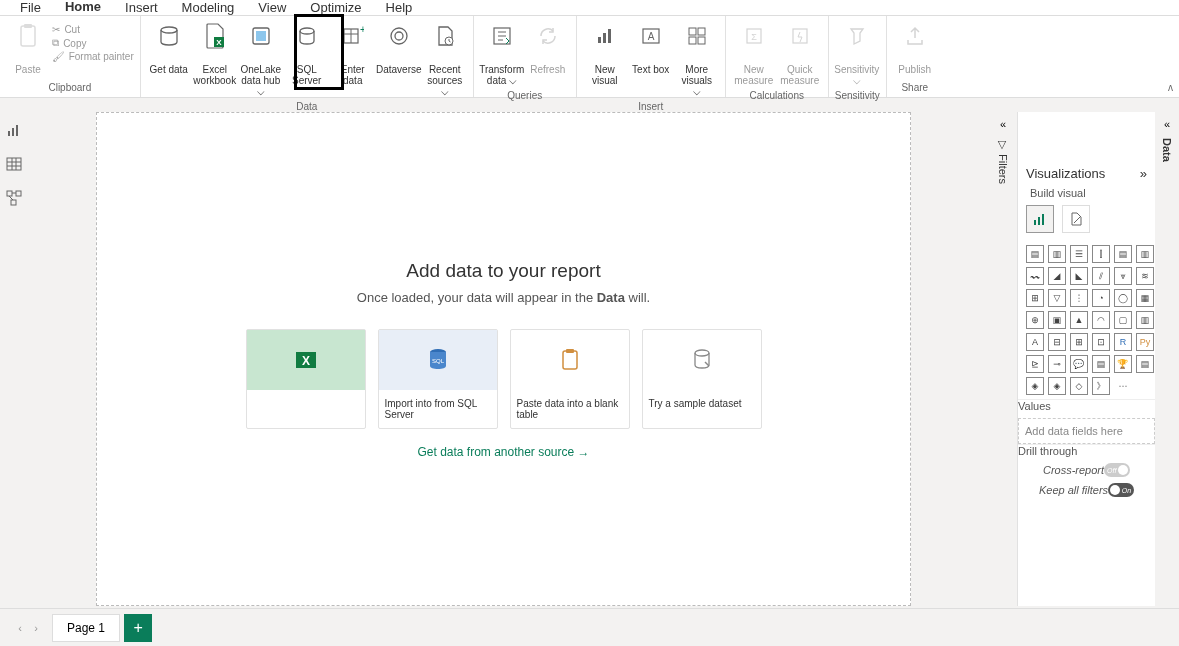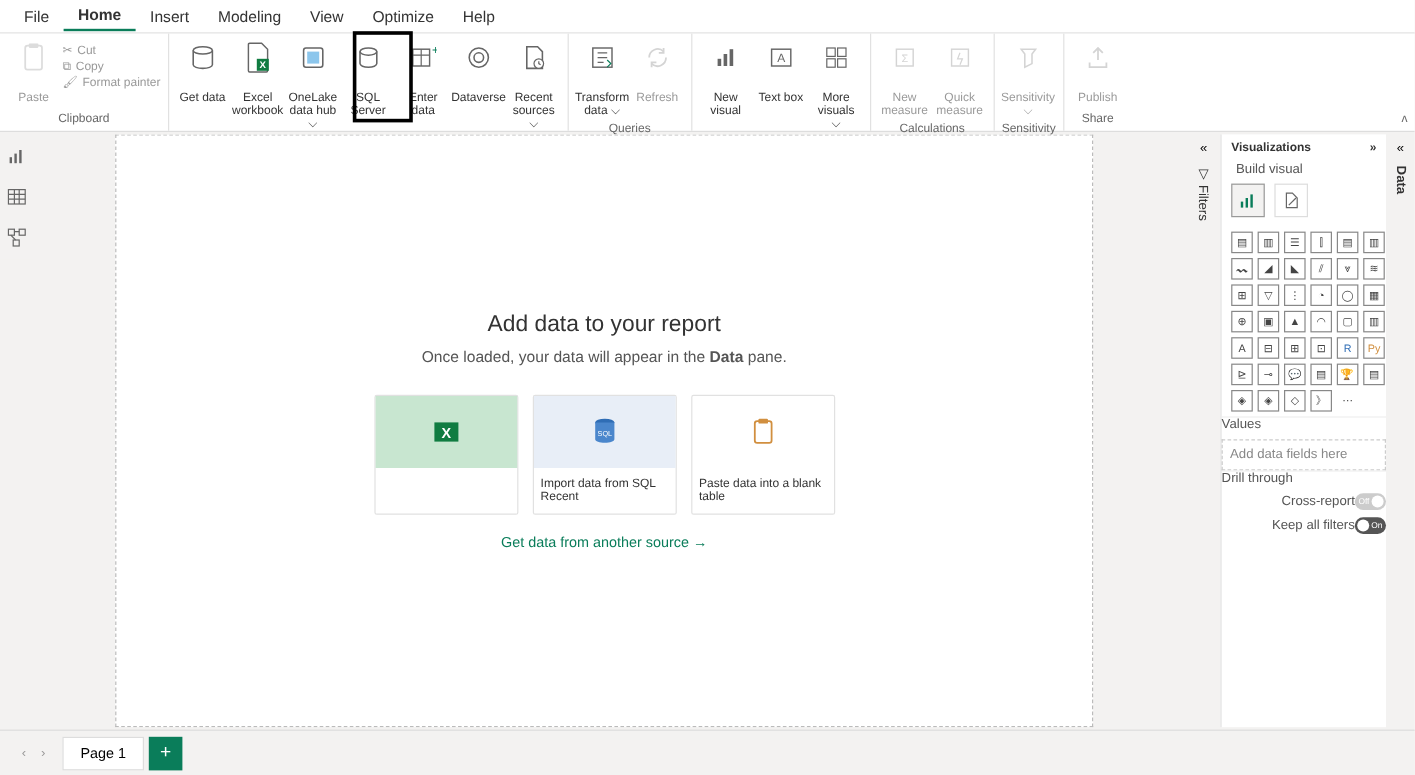--- a/index.html
+++ b/index.html
@@ -1,19 +1,19 @@
 <!DOCTYPE html>
 <html><head>
 <meta charset="utf-8">
 <style>
 * { margin: 0; padding: 0; box-sizing: border-box; font-family: "Segoe UI", Tahoma, sans-serif; }
 body { width: 1179px; height: 646px; background: #f3f2f1; overflow: hidden; position: relative; }
 
 
-.menubar { height: 28px; background: #fff; display: flex; align-items: center; padding: 0 8px; border-bottom: 1px solid #ddd; }
+.menubar { height: 16px; background: #fff; display: flex; align-items: center; padding: 0 8px; border-bottom: 1px solid #ddd; }
 .menubar .item { padding: 4px 12px; font-size: 13px; color: #333; cursor: pointer; }
 .menubar .item.active { border-bottom: 2px solid #0a7d5a; font-weight: 600; }
 
 
 .ribbon { height: 82px; background: #fff; display: flex; border-bottom: 1px solid #ddd; position: relative; }
 .ribbon-group { display: flex; flex-direction: column; justify-content: space-between; border-right: 1px solid #e1e1e1; padding: 4px 6px 0 6px; }
 .ribbon-group-items { display: flex; gap: 2px; align-items: flex-start; flex: 1; }
 .ribbon-group-label { font-size: 10px; color: #666; text-align: center; padding: 2px 0 4px 0; }
 .ribbon-btn { display: flex; flex-direction: column; align-items: center; justify-content: flex-start; width: 44px; padding: 2px; cursor: pointer; }
 .ribbon-btn .ico { width: 28px; height: 28px; display: flex; align-items: center; justify-content: center; }
@@ -45,31 +45,31 @@
 
 
 .right-collapsed { position: absolute; top: 112px; right: 162px; width: 28px; bottom: 40px; display:flex; flex-direction:column; align-items:center; padding-top:6px; gap:8px; font-size:11px; }
 .right-collapsed .chev { cursor:pointer; }
 .right-collapsed .vlabel { writing-mode: vertical-rl; color:#333; cursor:pointer; }
 .right-collapsed2 { position: absolute; top: 112px; right: 0; width: 24px; bottom: 40px; display:flex; flex-direction:column; align-items:center; padding-top:6px; gap:8px; font-size:11px; }
 .right-collapsed2 .vlabel { writing-mode: vertical-rl; color:#333; font-weight:600; cursor:pointer; }
 
 
 .viz-pane { position: absolute; top: 112px; right: 24px; width: 138px; bottom: 40px; background: #fff; border-left: 1px solid #e1e1e1; display: flex; flex-direction: column; }
-.viz-header { display: flex; align-items: center; justify-content: space-between; padding: 6px 8px; font-size: 10px; font-weight: 700; color: #333; }
+.viz-header { display: flex; align-items: center; justify-content: space-between; padding: 6px 8px; font-size: 13px; font-weight: 400; color: #333; margin-top: 48px; }
 .viz-sub { font-size: 11px; color: #555; padding: 0 8px 6px 12px; }
 .viz-tabs { display:flex; gap:8px; padding: 0 8px 8px 8px; }
 .viz-tabs .tab { width:28px; height:28px; border:1px solid #ddd; display:flex; align-items:center; justify-content:center; cursor:pointer; }
 .viz-tabs .tab.sel { border-color:#999; background:#f3f2f1; }
 .viz-grid { display: grid; grid-template-columns: repeat(6, 18px); gap: 4px; padding: 4px 8px; }
 .viz-grid .v { width: 18px; height: 18px; border: 1px solid #888; display:flex; align-items:center; justify-content:center; font-size:9px; cursor:pointer; color:#444; }
 .viz-section { padding: 0; border-top: 1px solid #eee; }
 .viz-section .sec-title { font-size: 11px; color: #555; margin-bottom: 6px; }
 .field-drop { border: 1px dashed #ccc; font-size: 11px; color: #888; padding: 6px; }
-.dt-row { display:flex; justify-content:flex-end; align-items:center; font-size:11px; color:#555; margin-bottom:6px; }
+.dt-row { display:flex; justify-content:center; align-items:center; font-size:11px; color:#555; margin-bottom:6px;font-style:italic; }
 .toggle { width:26px; height:14px; border-radius:7px; background:#ccc; position:relative; cursor:pointer; font-size:7px; color:#fff; display:flex; align-items:center; padding:0 3px; }
 .toggle.off { justify-content:flex-start; background:#ccc; }
 .toggle.off::after { content:""; position:absolute; right:2px; width:10px; height:10px; border-radius:50%; background:#fff; }
 .toggle.on { justify-content:flex-end; background:#555; }
 .toggle.on::after { content:""; position:absolute; left:2px; width:10px; height:10px; border-radius:50%; background:#fff; }
 
 
 .tab-bar { position: absolute; bottom: 0; left: 0; right: 0; height: 38px; background: #f3f2f1; display: flex; align-items: center; padding: 0 12px; border-top: 1px solid #ddd; }
 .tab-bar .nav { width:16px; text-align:center; color:#999; cursor:pointer; font-size:11px; }
 .page-tab { background: #fff; padding: 6px 14px; font-size: 12px; border: 1px solid #ddd; margin-left: 8px; cursor:pointer; }
@@ -337,49 +337,59 @@
         <line x1="3" y1="6" x2="7" y2="10" stroke="#666"></line>
       </svg>
     </div>
 </div>
 
 <div class="canvas-wrap">
   <div class="canvas">
     <div class="canvas-inner">
       <div class="canvas-title">Add data to your report</div>
       <div class="canvas-sub">
-        <span>Once loaded, your data will appear in the </span><span class="bold">Data</span><span> pane.</span>
+        <span>Once loaded, your data will appear in the </span><span class="bold">Data</span><span> will.</span>
       </div>
       <div class="cards">
         <div class="card excel">
           <div class="card-ico">
               <svg width="24" height="24" viewBox="0 0 24 24">
                 <rect x="2" y="4" width="20" height="16" fill="#107c41"></rect>
                 <text x="12" y="17" text-anchor="middle" fill="#fff" font-size="12" font-weight="bold">X</text>
               </svg>
             </div>
         </div>
         <div class="card sql">
           <div class="card-ico">
               <svg width="22" height="24" viewBox="0 0 22 24">
                 <ellipse cx="11" cy="4" rx="8" ry="3" fill="#2f6db5"></ellipse>
                 <path d="M3 4v14c0 1.7 3.6 3 8 3s8-1.3 8-3V4" fill="#4a86cc"></path>
                 <text x="11" y="15" text-anchor="middle" fill="#fff" font-size="6">SQL</text>
               </svg>
             </div>
-          <div class="card-lbl">Import data from SQL Recent</div>
+          <div class="card-lbl">Import into from SQL Server</div>
         </div>
         <div class="card">
           <div class="card-ico">
               <svg width="20" height="24" viewBox="0 0 20 24">
                 <rect x="3" y="3" width="14" height="18" rx="2" fill="none" stroke="#d18f3f" stroke-width="1.5"></rect>
                 <rect x="6" y="1" width="8" height="4" rx="1" fill="#d18f3f"></rect>
               </svg>
             </div>
           <div class="card-lbl">Paste data into a blank table</div>
+        </div>
+        <div class="card">
+          <div class="card-ico">
+              <svg width="20" height="24" viewBox="0 0 20 24">
+                <ellipse cx="10" cy="5" rx="7" ry="3" fill="none" stroke="#888" stroke-width="1.3"></ellipse>
+                <path d="M3 5v12c0 1.7 3.1 3 7 3s7-1.3 7-3V5" fill="none" stroke="#888" stroke-width="1.3"></path>
+                <path d="M13 14l4 4" stroke="#888" stroke-width="1.5"></path>
+              </svg>
+            </div>
+          <div class="card-lbl">Try a sample dataset</div>
         </div>
       </div>
       <div class="another-src">Get data from another source →</div>
     </div>
   </div>
 </div>
 
 <div class="right-collapsed">
   <div class="chev">«</div>
   <div class="vlabel"><span>▽</span> <span>Filters</span></div>

